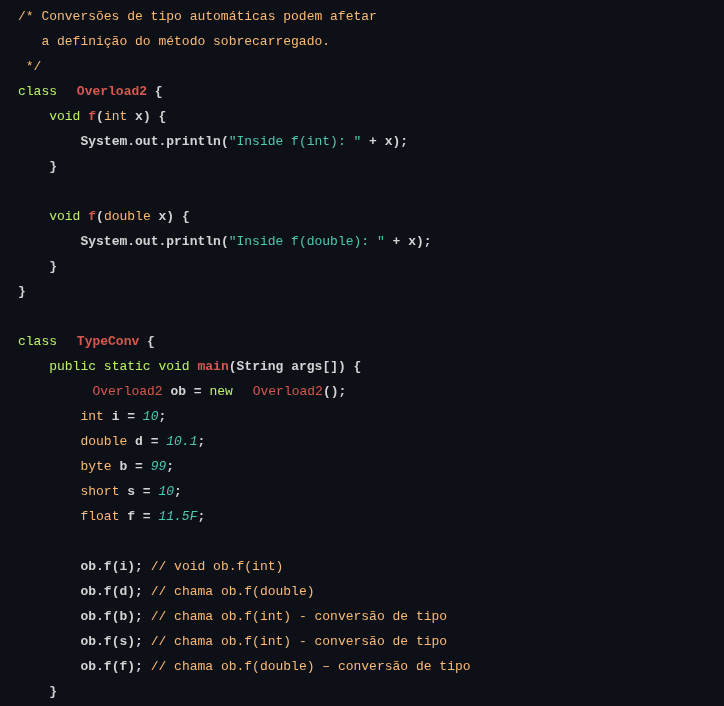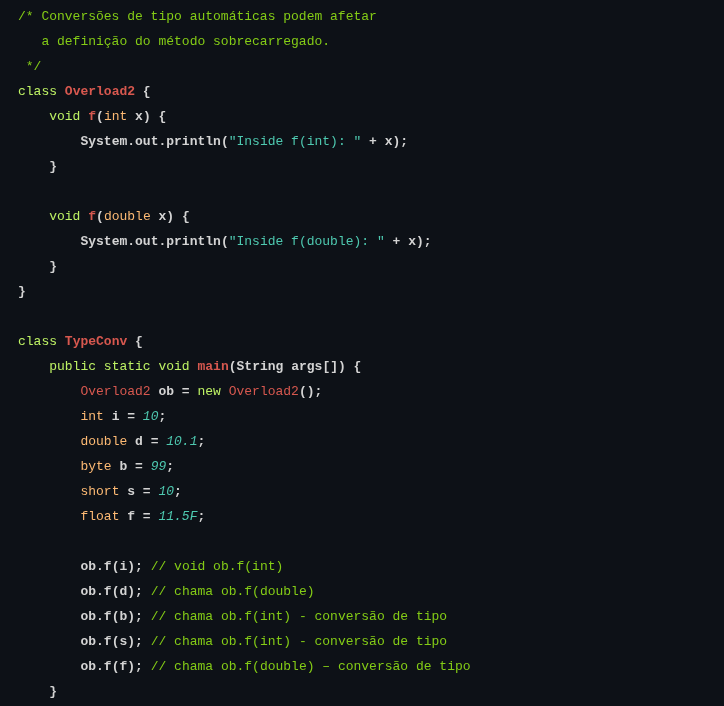--- a/index.html
+++ b/index.html
@@ -11,23 +11,23 @@
     padding: 4px 0 10px 18px;
     color: #d4d4d4;
     width: 724px;
     height: 706px;
     overflow: hidden;
   }
   pre {
     font-family: inherit;
     white-space: pre;
   }
-  .c-comment { color: #84cc16; }
+  .c-comment { color: #fdba74; }
   .c-keyword { color: #bef264; }
-  .c-class   { color: #d7584f; }
+  .c-class   { color: #d7584f; margin-left: 12px; }
   .c-method  { color: #d7584f; }
   .c-type    { color: #fdba74; }
   .c-string  { color: #4ec9b0; }
   .c-number  { color: #4ec9b0; font-style: italic; }
   .c-ident   { color: #d4d4d4; font-weight: bold; }
   .c-plain   { color: #d4d4d4; }
   .bold { font-weight: bold; }
 </style>
 </head>
 <body>

